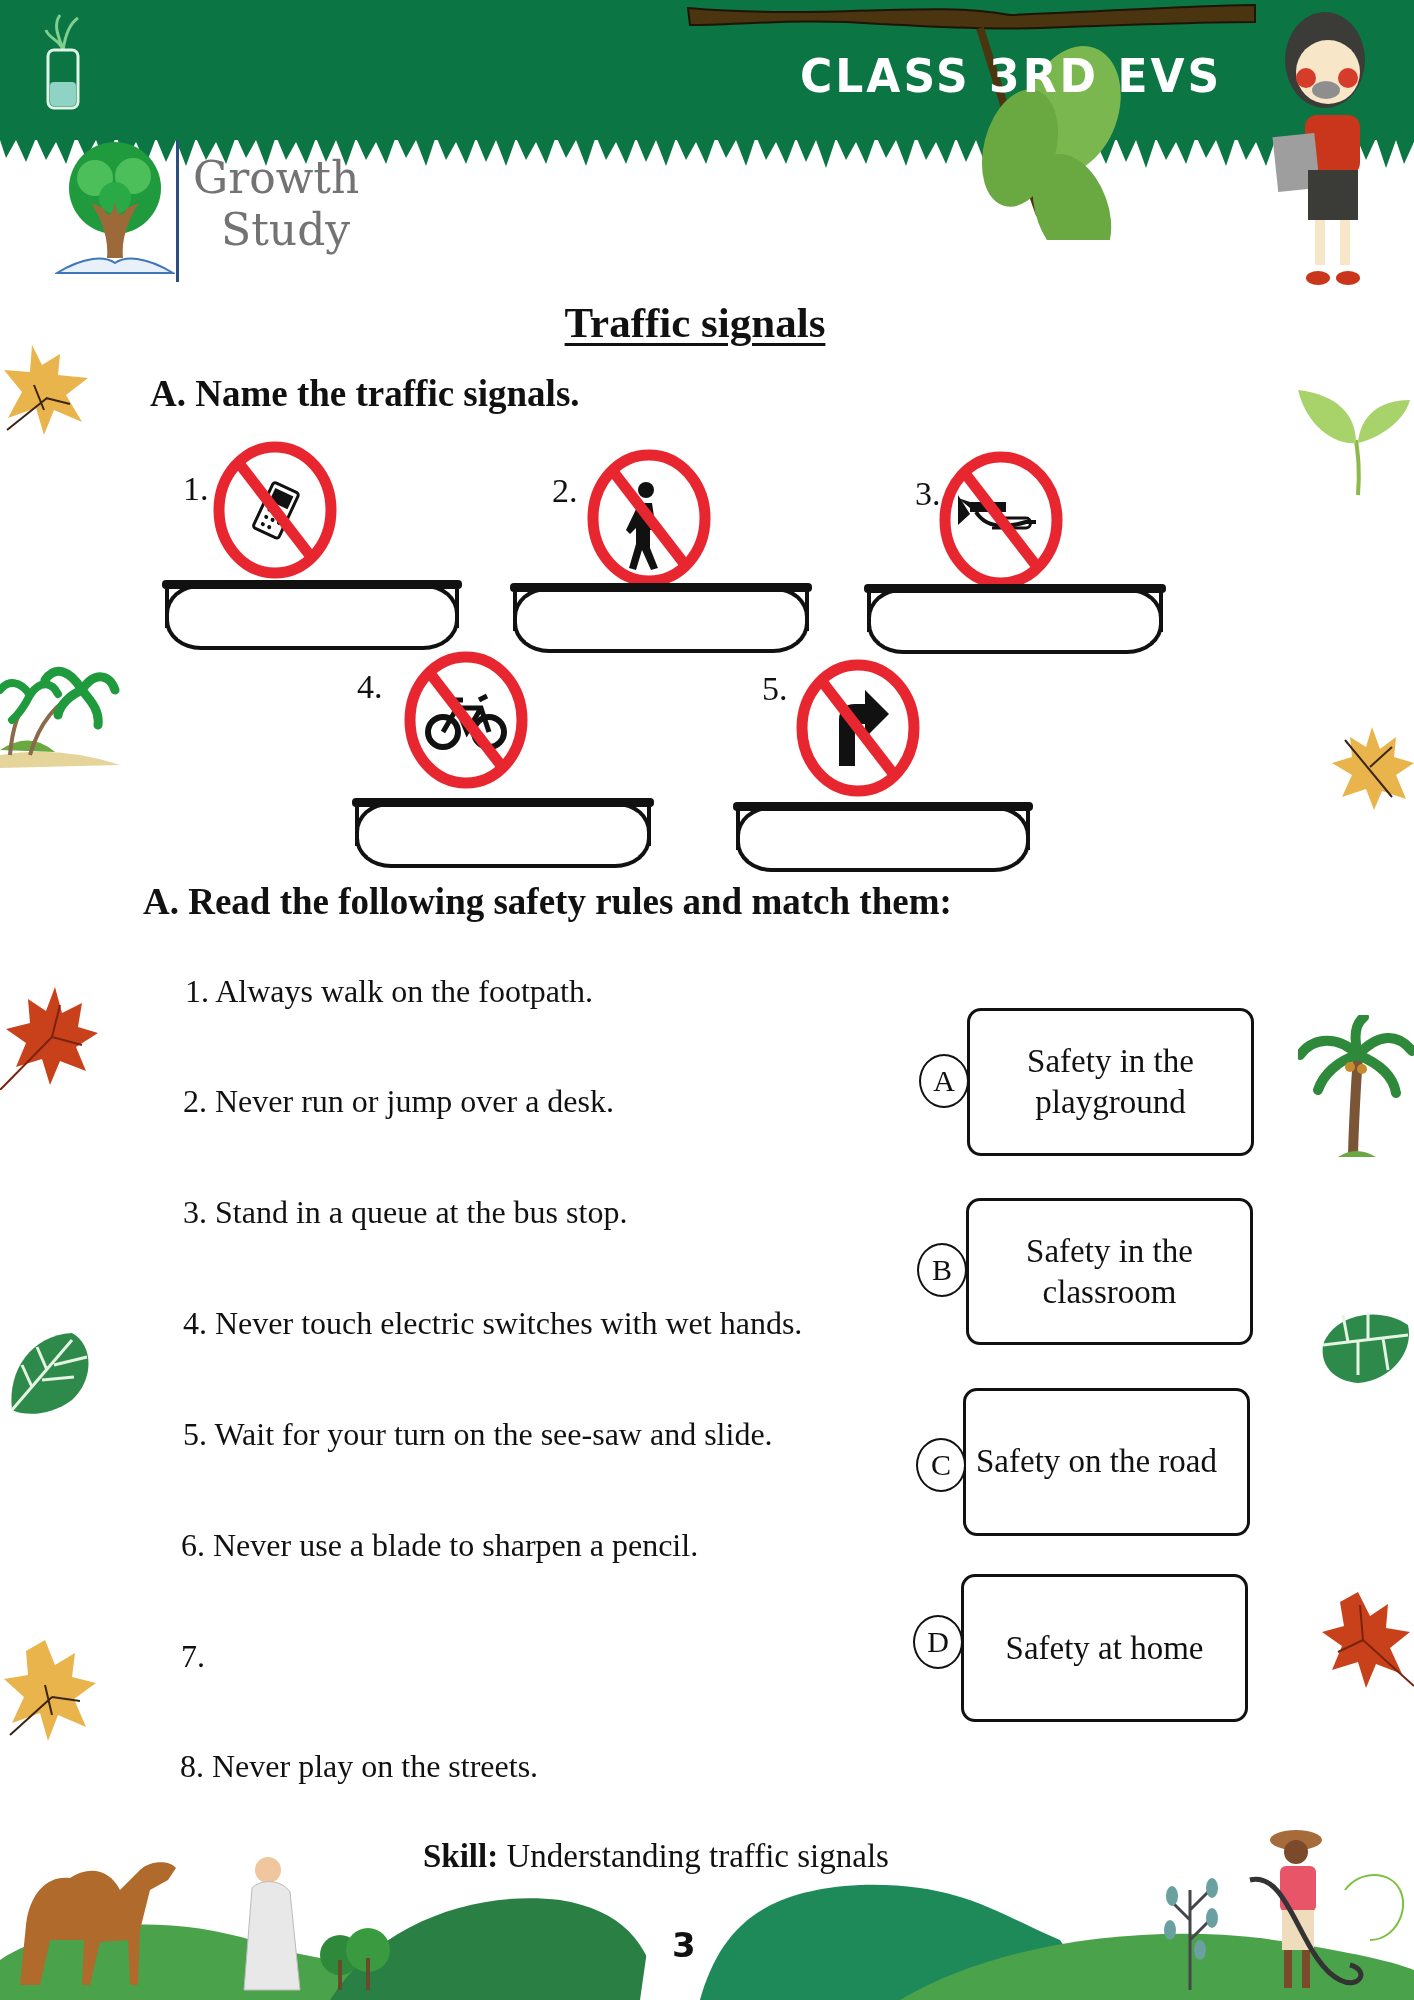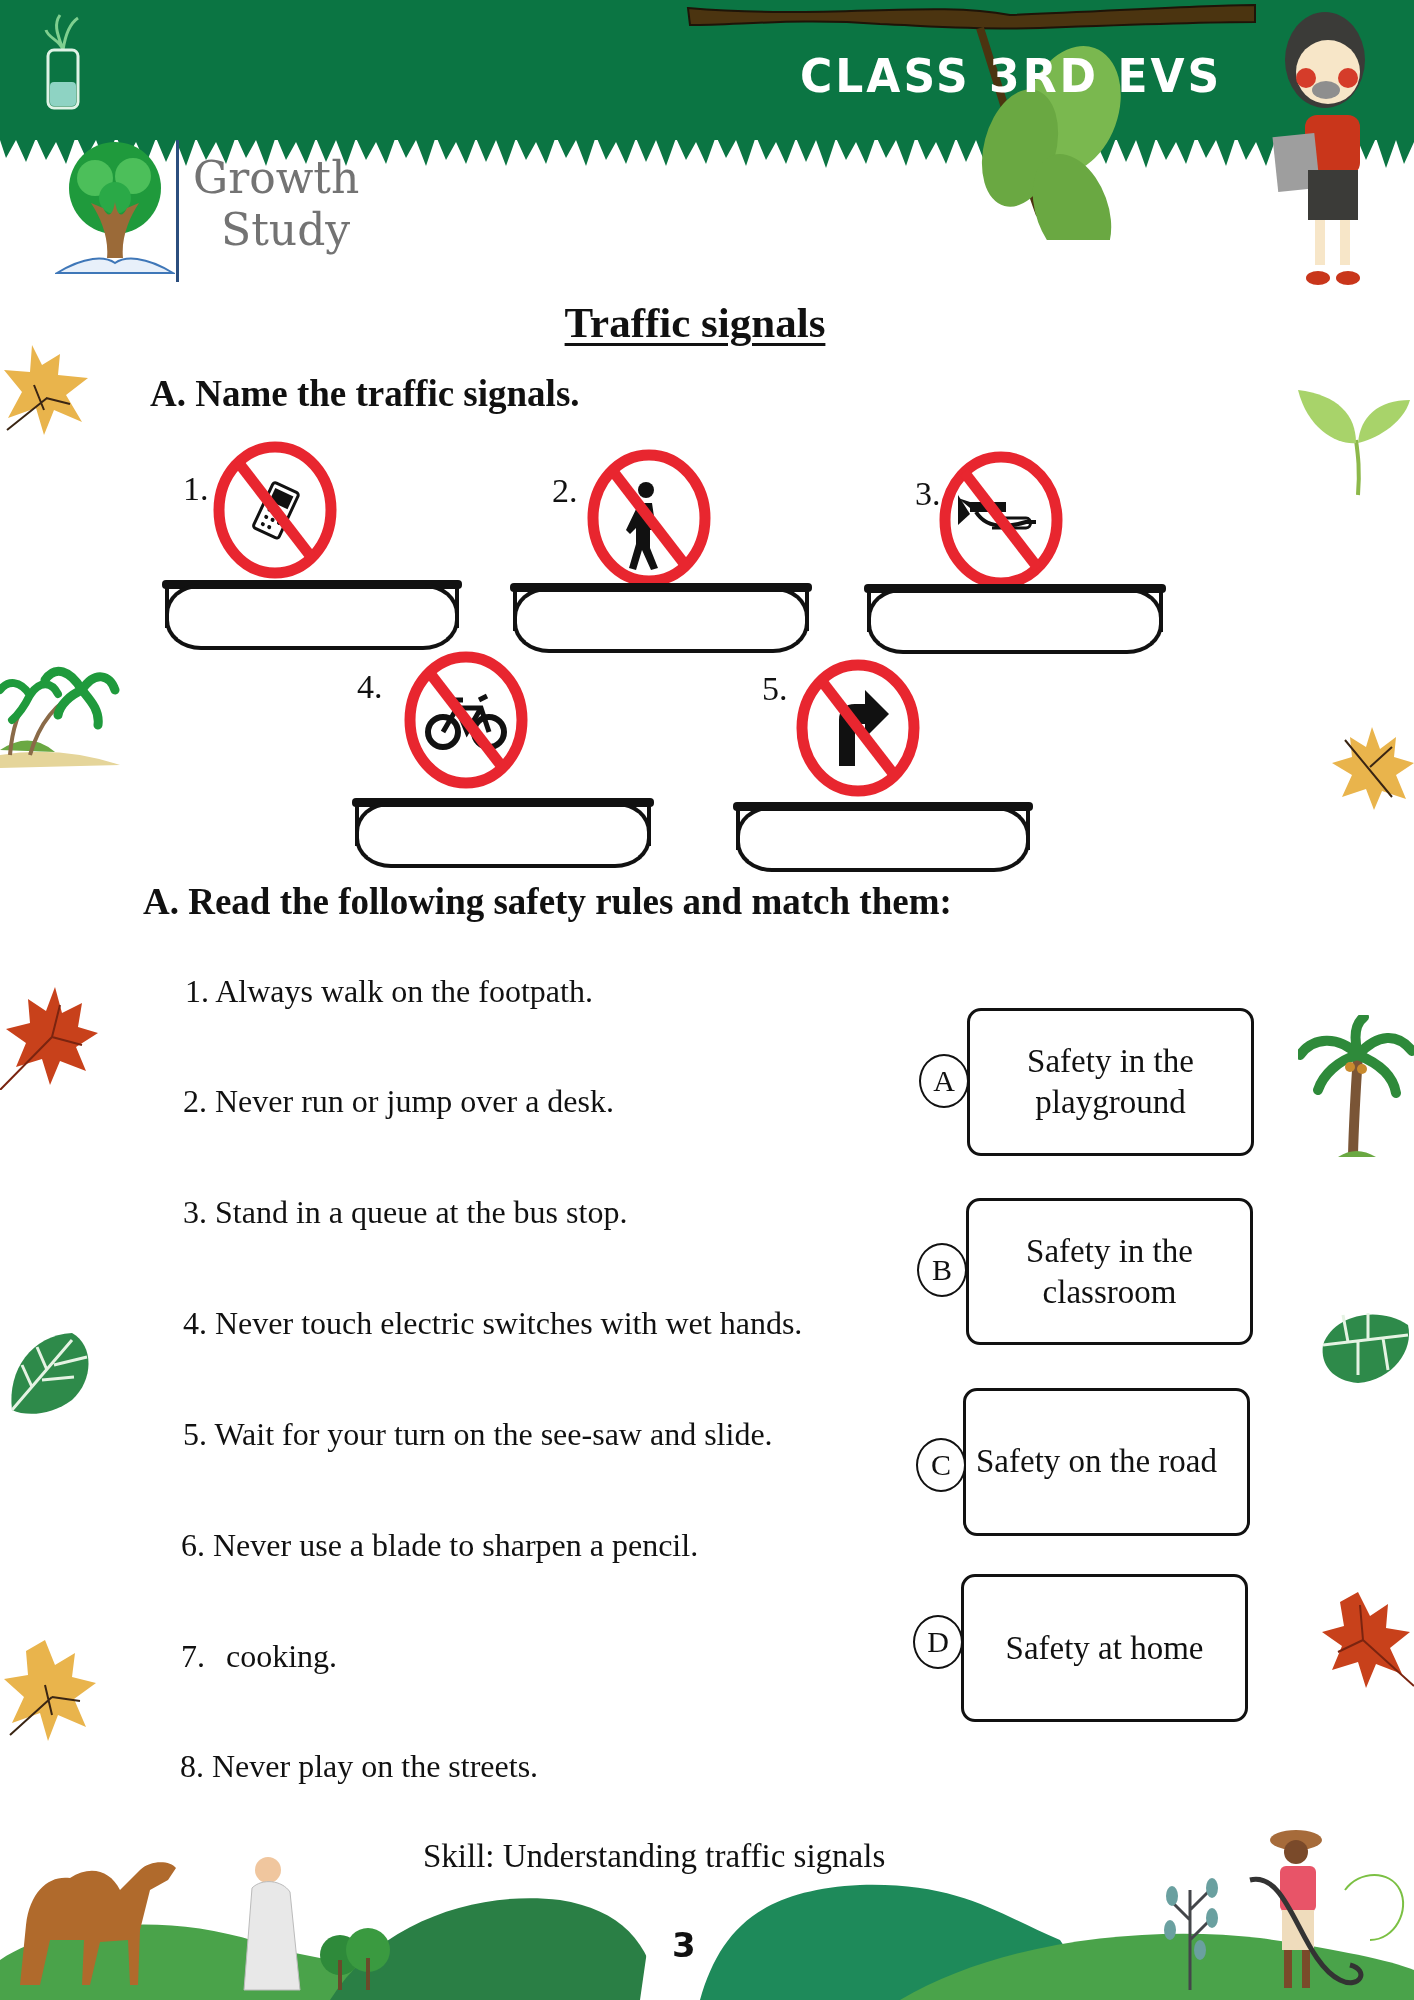--- a/index.html
+++ b/index.html
@@ -46,21 +46,21 @@
   .rule { left: 180px; font-size: 32px; line-height: 37px; }
   .rule-7 { left: 180px; font-size: 32px; line-height: 37px; display: flex; }
   .rule-7 .num { width: 45px; }
 
   .match-box { width: 287px; border: 3px solid #111; border-radius: 14px; display: flex; align-items: center;
     justify-content: center; text-align: center; font-size: 33px; line-height: 41px; background: #fff; }
   .match-letter { width: 50px; height: 54px; border: 2px solid #111; border-radius: 50%; display: flex;
     align-items: center; justify-content: center; font-size: 30px; background: #fff; }
 
   .skill { left: 423px; top: 1838px; font-size: 33px; }
-  .skill b { font-weight: normal; }
+  .skill b { font-weight: bold; }
 
   .footer-hills { left: 0; top: 1830px; width: 1414px; height: 170px; }
   .page-number { left: 672px; top: 1925px; font-family: "DejaVu Sans", sans-serif; font-weight: bold; font-size: 34px; color: #111; }
 </style>
 </head>
 <body>
 
 <div class="abs header-band"></div>
 <svg class="abs grass" viewBox="0 0 1414 60" preserveAspectRatio="none">
   <path fill="#0b7543" d="M0,0 H1414 V22 L1404,44 1396,20 1386,48 1376,18 1366,40 1356,16 1346,46 1336,20 1326,38 1316,14 1306,44 1296,20 1286,42 1276,18 1266,46 1256,22 1246,40 1236,16 1226,46 1216,20 1206,38 1196,16 1186,44 1176,22 1166,40 1156,18 1146,48 1136,20 1126,42 1116,18 1106,44 1096,22 1086,40 1076,16 1066,46 1056,20 1046,38 1036,16 1026,44 1016,22 1006,40 996,18 986,46 976,20 966,42 956,18 946,44 936,22 926,40 916,16 906,46 896,20 886,38 876,16 866,44 856,22 846,40 836,18 826,48 816,20 806,42 796,18 786,44 776,22 766,40 756,16 746,46 736,20 726,38 716,16 706,44 696,22 686,40 676,18 666,46 656,20 646,42 636,18 626,44 616,22 606,40 596,16 586,46 576,20 566,38 556,16 546,44 536,22 526,40 516,18 506,46 496,20 486,42 476,18 466,44 456,22 446,40 436,16 426,46 416,20 406,38 396,16 386,44 376,22 366,40 356,18 346,46 336,20 326,42 316,18 306,44 296,22 286,40 276,16 266,46 256,20 246,38 236,16 226,44 216,22 206,40 196,18 186,46 176,20 166,42 156,18 146,44 136,22 126,40 116,16 106,46 96,20 86,38 76,16 66,44 56,22 46,40 36,18 26,42 16,20 6,38 0,20 Z"></path>
@@ -243,21 +243,20 @@
 
 <div class="abs rule" style="top:973px;left:185px">1. Always walk on the footpath.</div>
 <div class="abs rule" style="top:1083px;left:183px">2. Never run or jump over a desk.</div>
 <div class="abs rule" style="top:1194px;left:183px">3. Stand in a queue at the bus stop.</div>
 <div class="abs rule" style="top:1305px;left:183px">4. Never touch electric switches with wet hands.</div>
 <div class="abs rule" style="top:1416px;left:183px">5. Wait for your turn on the see-saw and slide.</div>
 <div class="abs rule" style="top:1527px;left:181px">6. Never use a blade to sharpen a pencil.</div>
 <div class="abs rule-7" style="top:1638px;left:181px">
   <span class="num">7.</span>
   <span>
-    <span style="display:block">cooking.</span>
   </span>
 </div>
 <div class="abs rule" style="top:1748px;left:180px">8. Never play on the streets.</div>
 
 <div class="abs match-box" style="left:967px;top:1008px;height:148px">
   <span style="width:200px">Safety in the playground</span>
 </div>
 <div class="abs match-letter" style="left:919px;top:1054px">A</div>
 
 <div class="abs match-box" style="left:966px;top:1198px;height:147px">

